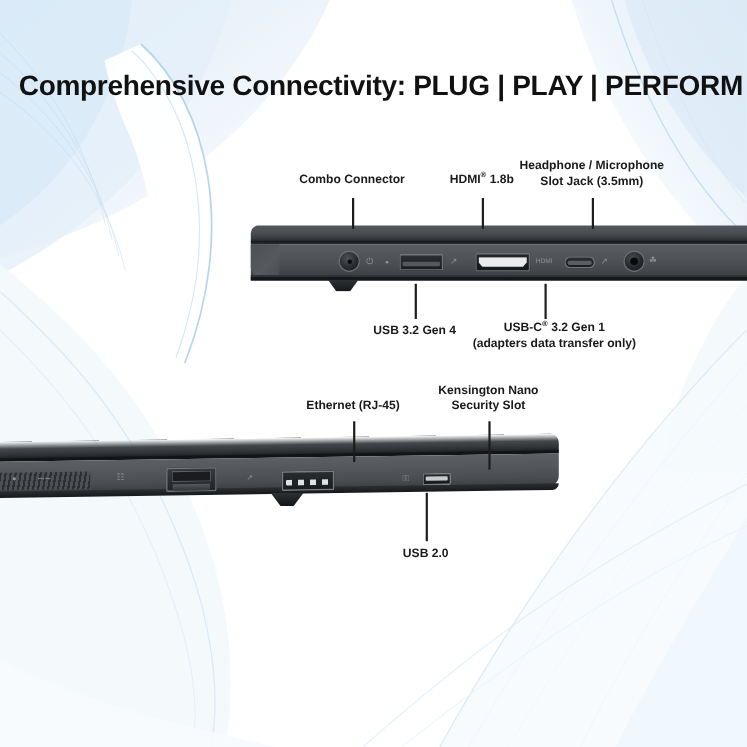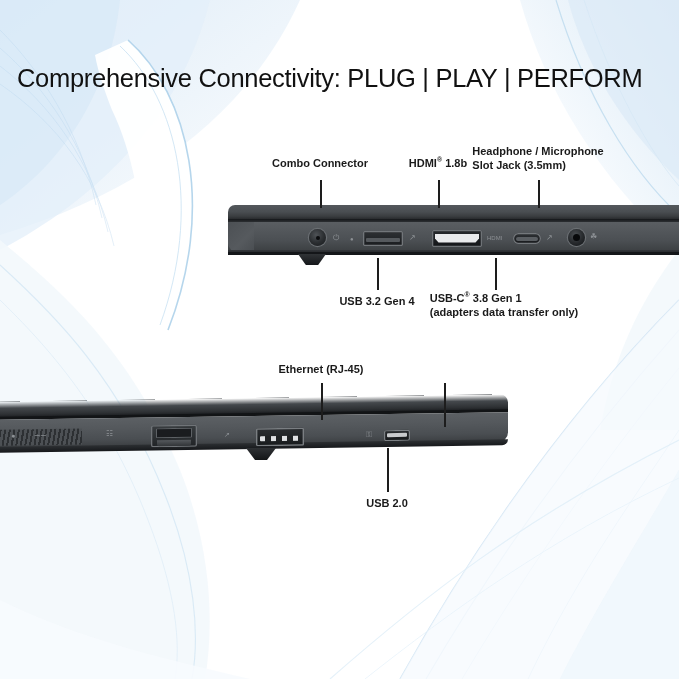--- a/index.html
+++ b/index.html
@@ -7,33 +7,33 @@
        font-family:"Liberation Sans","DejaVu Sans",sans-serif;}
   #stage{position:relative;width:679px;height:679px;overflow:hidden;background:#ffffff;}
 
   
   .bg{position:absolute;inset:0;overflow:hidden;}
   .bg svg{position:absolute;top:0;left:0;}
 
   
   .headline{
     position:absolute;left:17px;top:64px;width:650px;
-    font-size:25.5px;font-weight:normal;letter-spacing:-0.3px;
+    font-size:25.5px;font-weight:bold;letter-spacing:-0.3px;
     color:#111111;white-space:nowrap;
   }
   
   .footer{
     position:absolute;left:0;top:556px;width:679px;text-align:center;
     font-size:24.5px;font-weight:bold;letter-spacing:-0.2px;
     color:#1a4ec8;white-space:nowrap;
   }
 
   
   .lbl{position:absolute;font-size:11px;color:#1a1a1a;line-height:1.28;
-       text-align:left;white-space:nowrap;font-weight:600;}
+       text-align:center;white-space:nowrap;font-weight:600;}
   .lbl .sup{font-size:7px;vertical-align:super;}
   .leader{position:absolute;width:1.6px;background:#1d1d1d;}
 
   
   .lap1{position:absolute;left:228px;top:205px;width:470px;height:58px;}
   .lap1 .lid{
     position:absolute;left:0;top:0;width:100%;height:15px;
     background:linear-gradient(180deg,#54585c 0%,#4a4e52 45%,#3a3d40 75%,#232528 100%);
     border-radius:7px 0 0 0;
   }
@@ -243,21 +243,21 @@
   <div class="lbl" style="left:538px;top:172px;transform:translate(-50%,-100%);">
     <div>Headphone / Microphone</div>
     <div>Slot Jack (3.5mm)</div>
   </div>
 
   <div class="leader" style="left:377px;top:258px;height:32px;"></div>
   <div class="lbl" style="left:377px;top:294px;transform:translate(-50%,0);">USB 3.2 Gen 4</div>
 
   <div class="leader" style="left:495px;top:258px;height:32px;"></div>
   <div class="lbl" style="left:504px;top:291px;transform:translate(-50%,0);">
-    <div><span>USB-C</span><span class="sup">®</span><span> 3.8 Gen 1</span></div>
+    <div><span>USB-C</span><span class="sup">®</span><span> 3.2 Gen 1</span></div>
     <div>(adapters data transfer only)</div>
   </div>
 
   <div class="lap2">
     <div class="lid2"></div>
     <div class="seam2"></div>
     <div class="base2"></div>
     <div class="vent"></div>
     <div class="bot2"></div>
     <div class="foot foot2"></div>
@@ -269,18 +269,22 @@
     <span class="micon" style="left:238px;top:31px;font-size:7px;">↗</span>
     <div class="p usbA2"></div>
     <span class="micon" style="left:380px;top:31px;font-size:8px;">⚿</span>
     <div class="p kslot"></div>
   </div>
 
   <div class="leader" style="left:321px;top:383px;height:37px;"></div>
   <div class="lbl" style="left:321px;top:376px;transform:translate(-50%,-100%);">Ethernet (RJ-45)</div>
 
   <div class="leader" style="left:444px;top:383px;height:44px;"></div>
+  <div class="lbl" style="left:444px;top:376px;transform:translate(-50%,-100%);">
+    <div>Kensington Nano</div>
+    <div>Security Slot</div>
+  </div>
 
   <div class="leader" style="left:387px;top:448px;height:44px;"></div>
   <div class="lbl" style="left:387px;top:496px;transform:translate(-50%,0);">USB 2.0</div>
 
 
 </div>
 
 </body></html>

